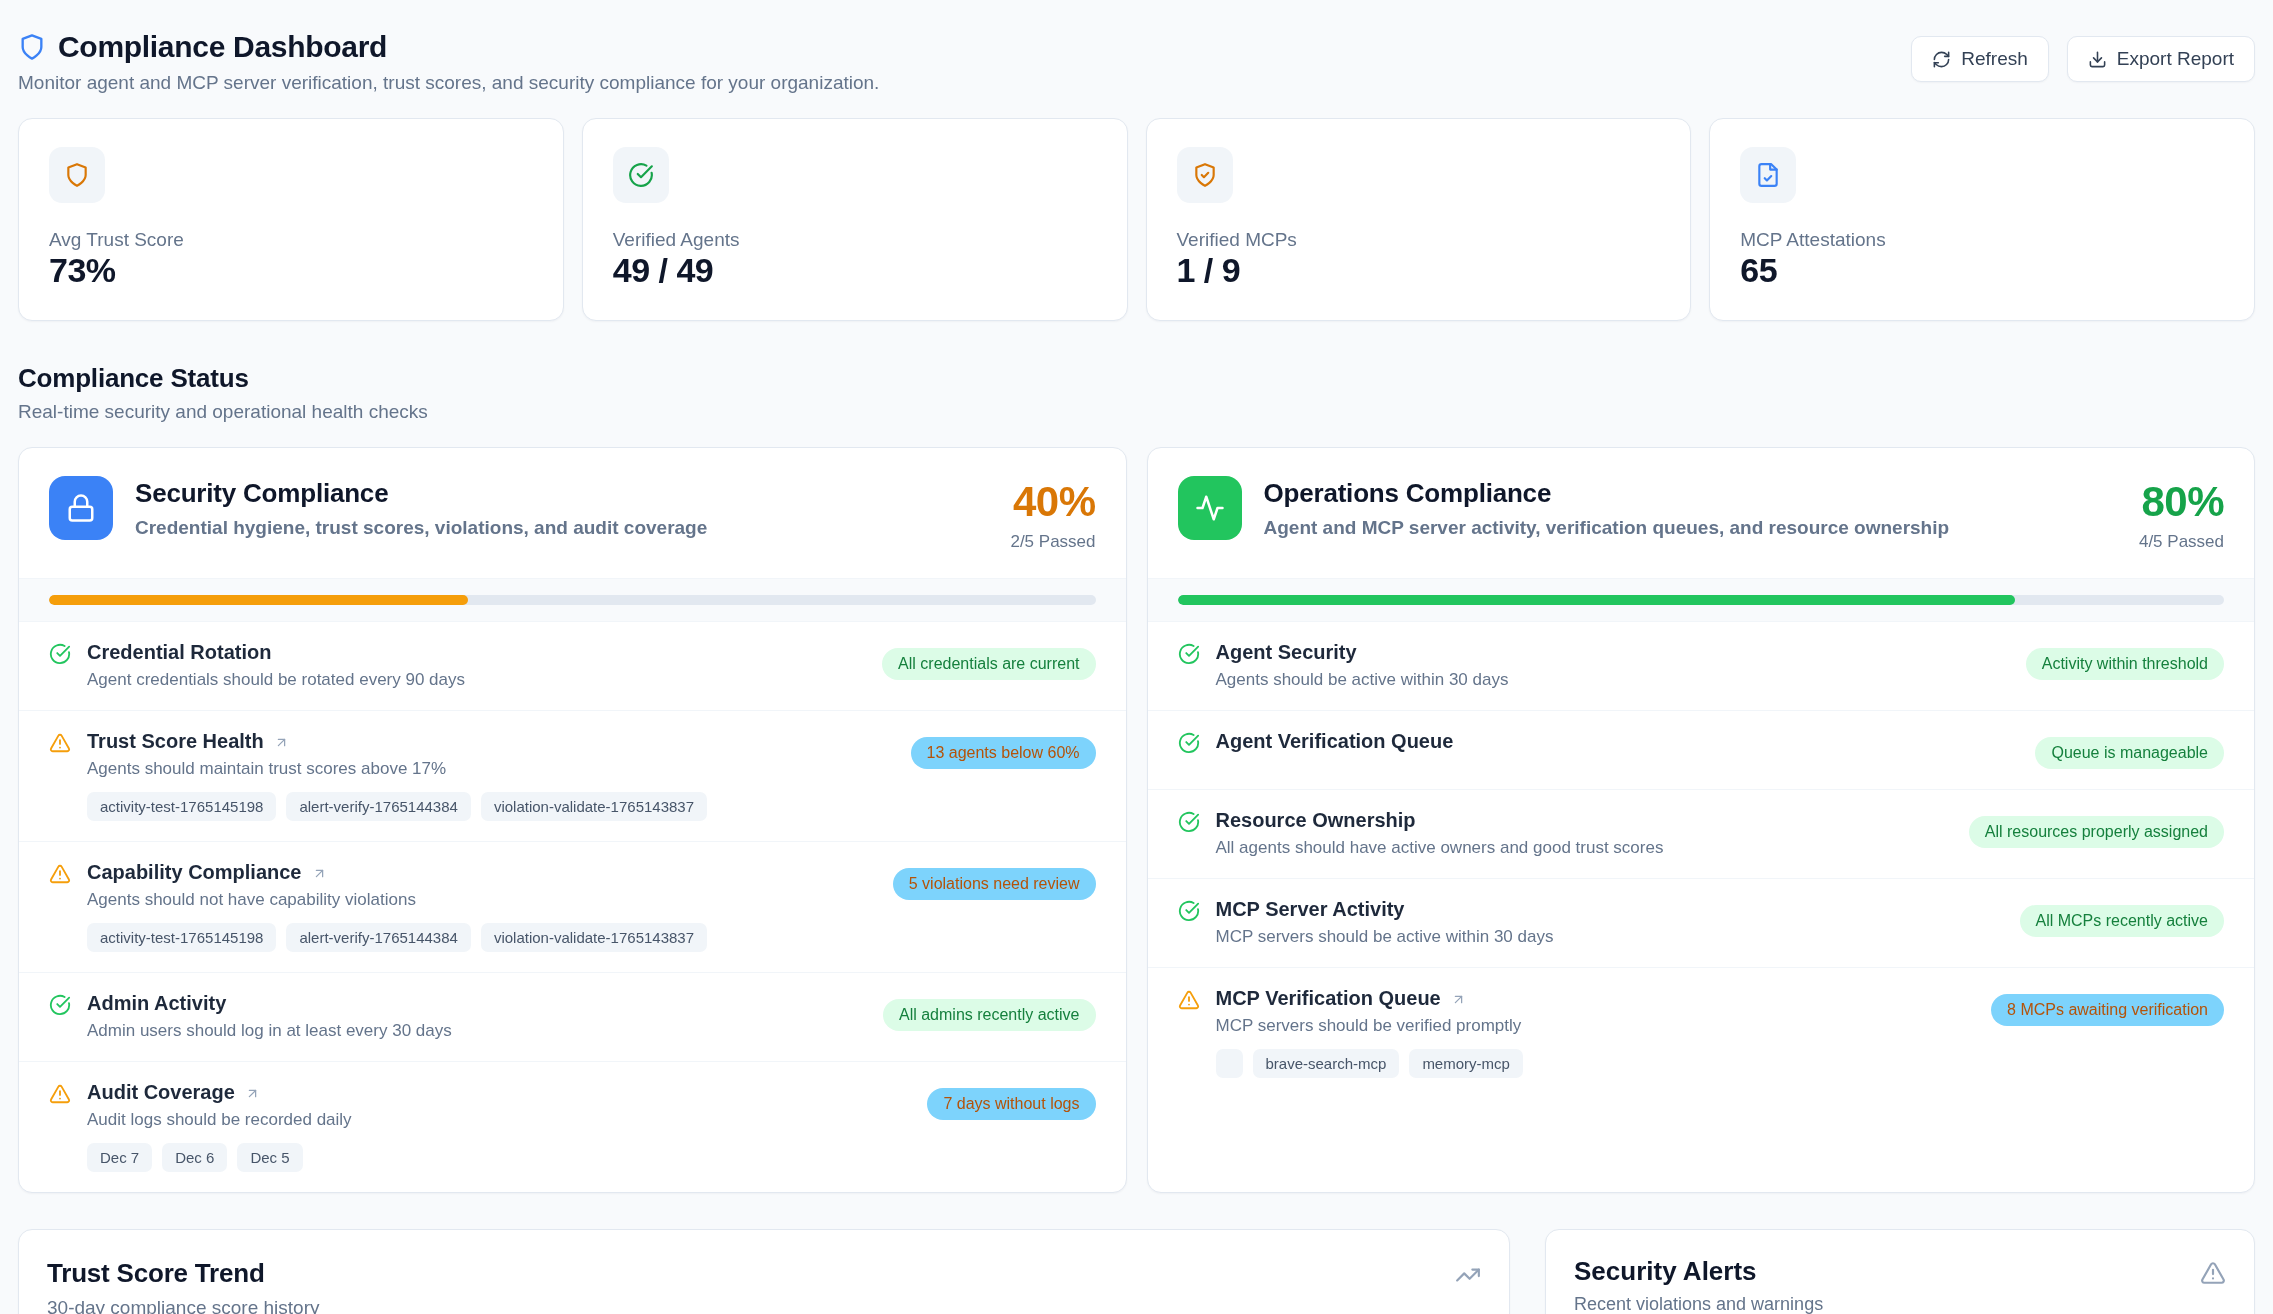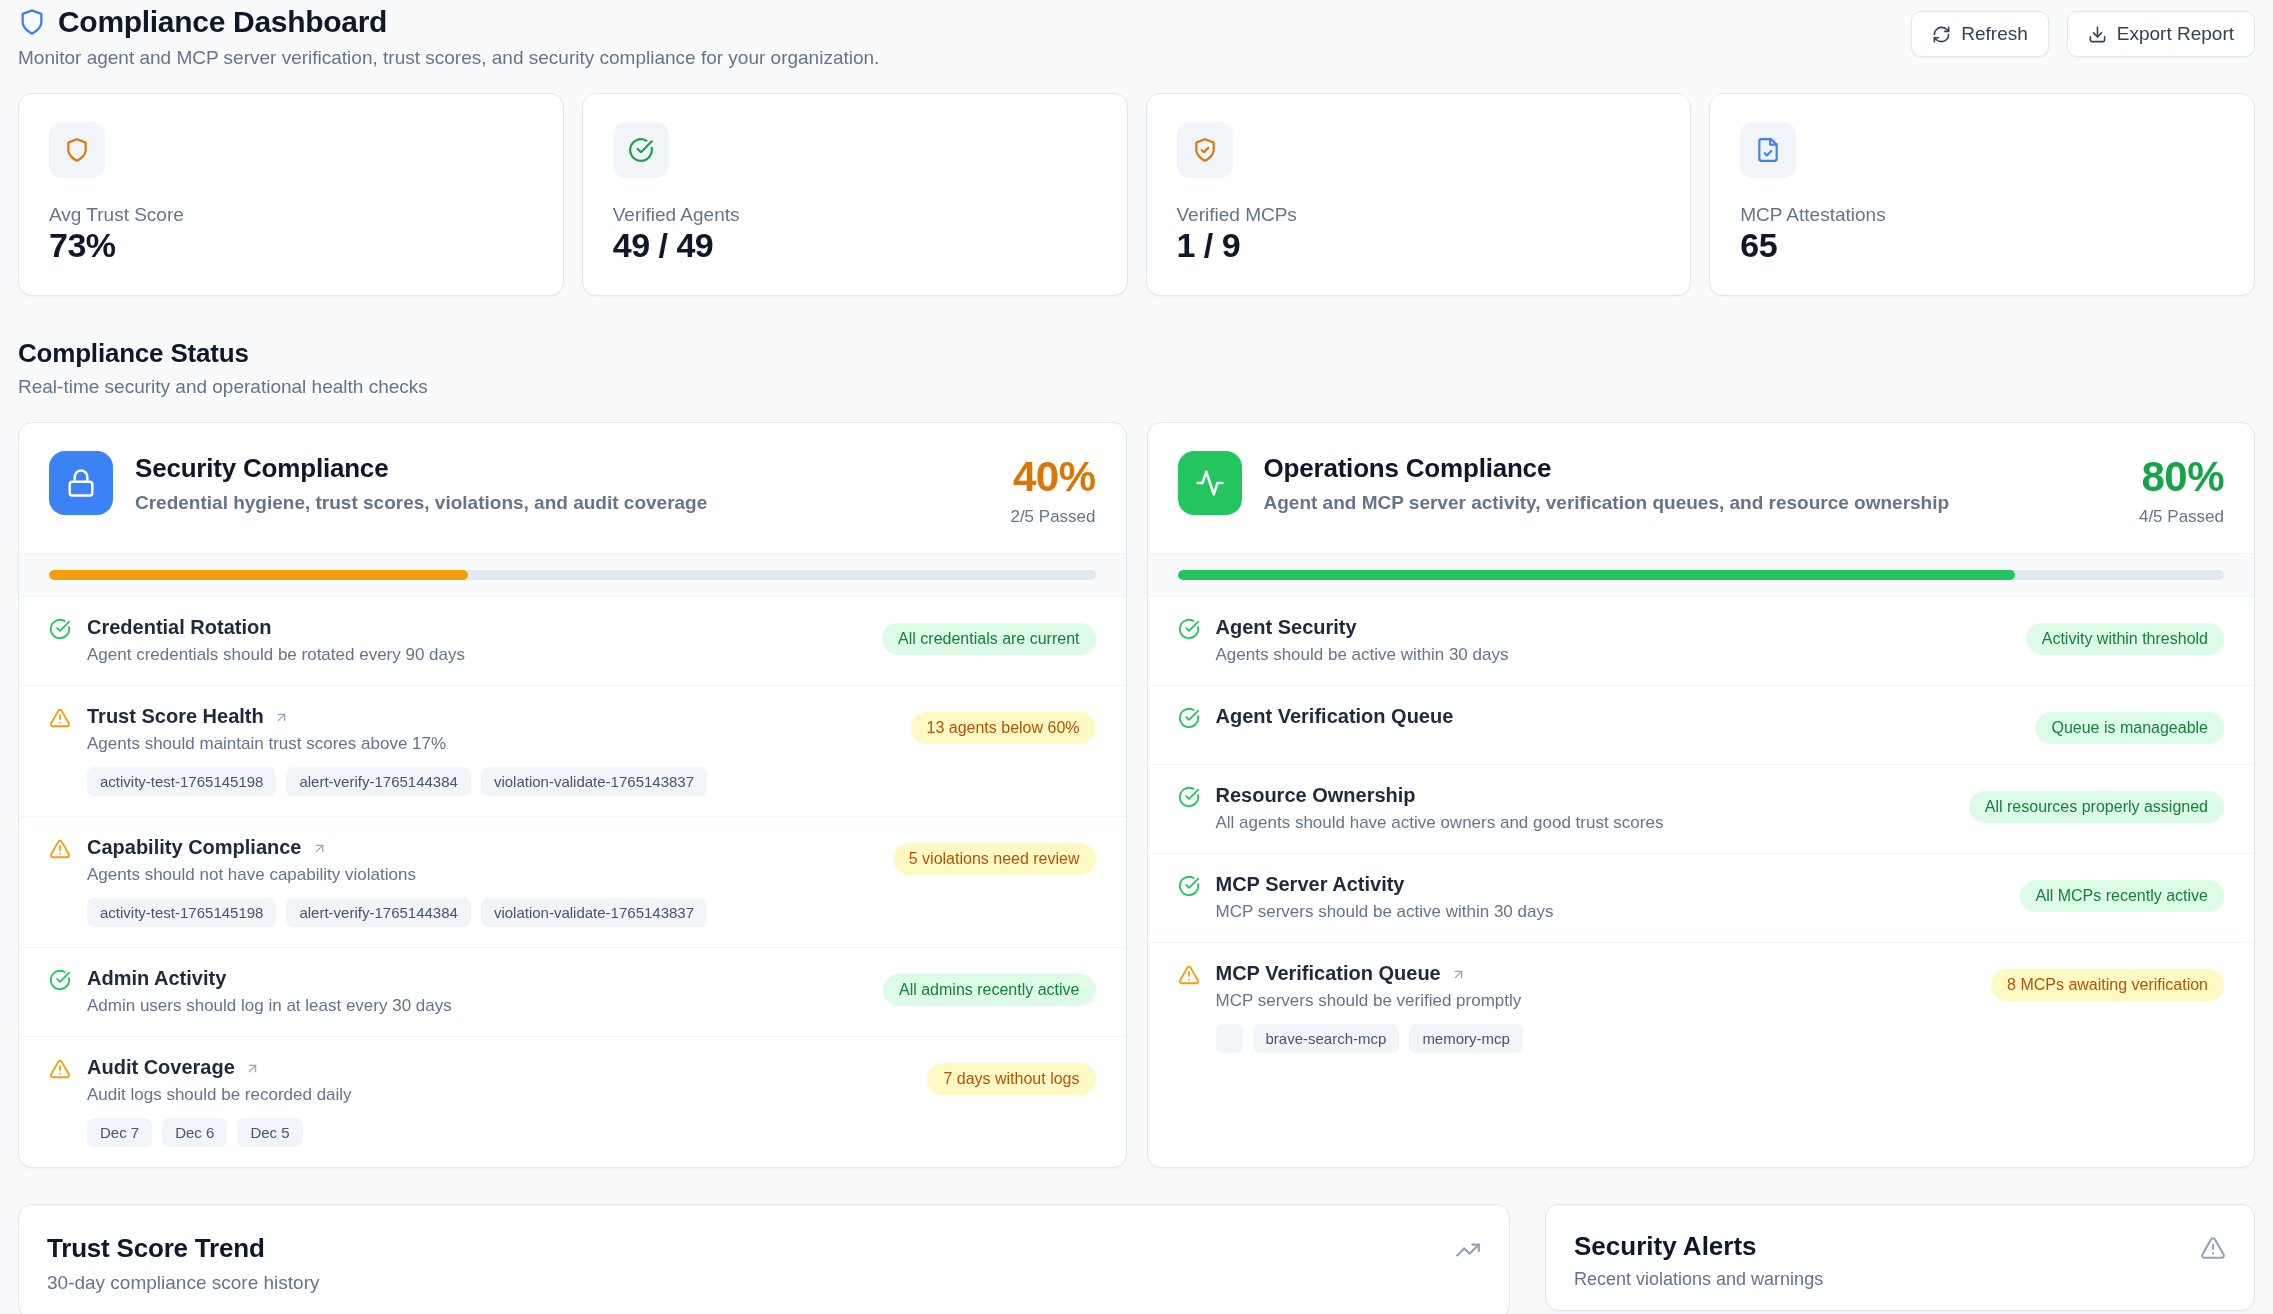--- a/index.html
+++ b/index.html
@@ -1,21 +1,21 @@
 <!DOCTYPE html>
 <html><head>
 <meta charset="utf-8">
 <style>
   * { box-sizing: border-box; margin: 0; padding: 0; }
   html,body { width:2273px; height:1314px; overflow:hidden; }
   body {
     font-family: "Liberation Sans", "DejaVu Sans", sans-serif;
     background:#f8fafc; color:#0f172a;
   }
-  .page { width:2273px; height:1314px; padding:5px 18px 0; overflow:hidden; }
+  .page { width:2273px; height:1314px; padding:30px 18px 0; overflow:hidden; }
 
   
   .hdr { display:flex; justify-content:space-between; align-items:flex-start; }
   .title-row { display:flex; align-items:center; gap:12px; }
   .title-row h1 { font-size:30px; font-weight:700; letter-spacing:-.3px; }
   .hdr .sub { font-size:19px; color:#64748b; margin-top:8px; }
   .hbtns { display:flex; gap:18px; margin-top:6px; }
   .btn {
     display:flex; align-items:center; gap:10px; background:#fff;
     border:1px solid #e2e8f0; border-radius:10px; padding:11px 20px;
@@ -63,21 +63,21 @@
   .check-main { flex:1; min-width:0; }
   .check-title-row { display:flex; align-items:center; gap:10px; }
   .check-title { font-size:20px; font-weight:600; color:#1e293b; }
   .link-ic { color:#94a3b8; margin-top:1px; cursor:pointer; }
   .check-desc { font-size:17px; color:#64748b; margin-top:6px; }
   .tags { display:flex; gap:10px; margin-top:13px; flex-wrap:wrap; }
   .tag { background:#f1f5f9; color:#475569; font-size:15px; padding:6px 13px; border-radius:7px; white-space:nowrap; }
   .tag.empty { min-width:27px; }
   .pill { font-size:16px; font-weight:400; padding:7px 16px; border-radius:999px; white-space:nowrap; flex:none; margin-top:7px; }
   .pill.green { background:#dcfce7; color:#15803d; }
-  .pill.amber { background:#fef9c3; color:#b45309; }
+  .pill.amber { background:#7dd3fc; color:#b45309; }
 
   
   .bottom { display:grid; grid-template-columns:1492px 710px; gap:35px; margin-top:36px; align-items:start; }
   .trend-card { padding:28px 28px 24px; }
   .card-head { display:flex; justify-content:space-between; align-items:flex-start; }
   .card-head h3 { font-size:26px; font-weight:700; letter-spacing:-.2px; }
   .card-head p { font-size:19px; color:#64748b; margin-top:8px; }
   .head-ic { color:#94a3b8; margin-top:4px; }
 
   .alerts-card { overflow:hidden; }

